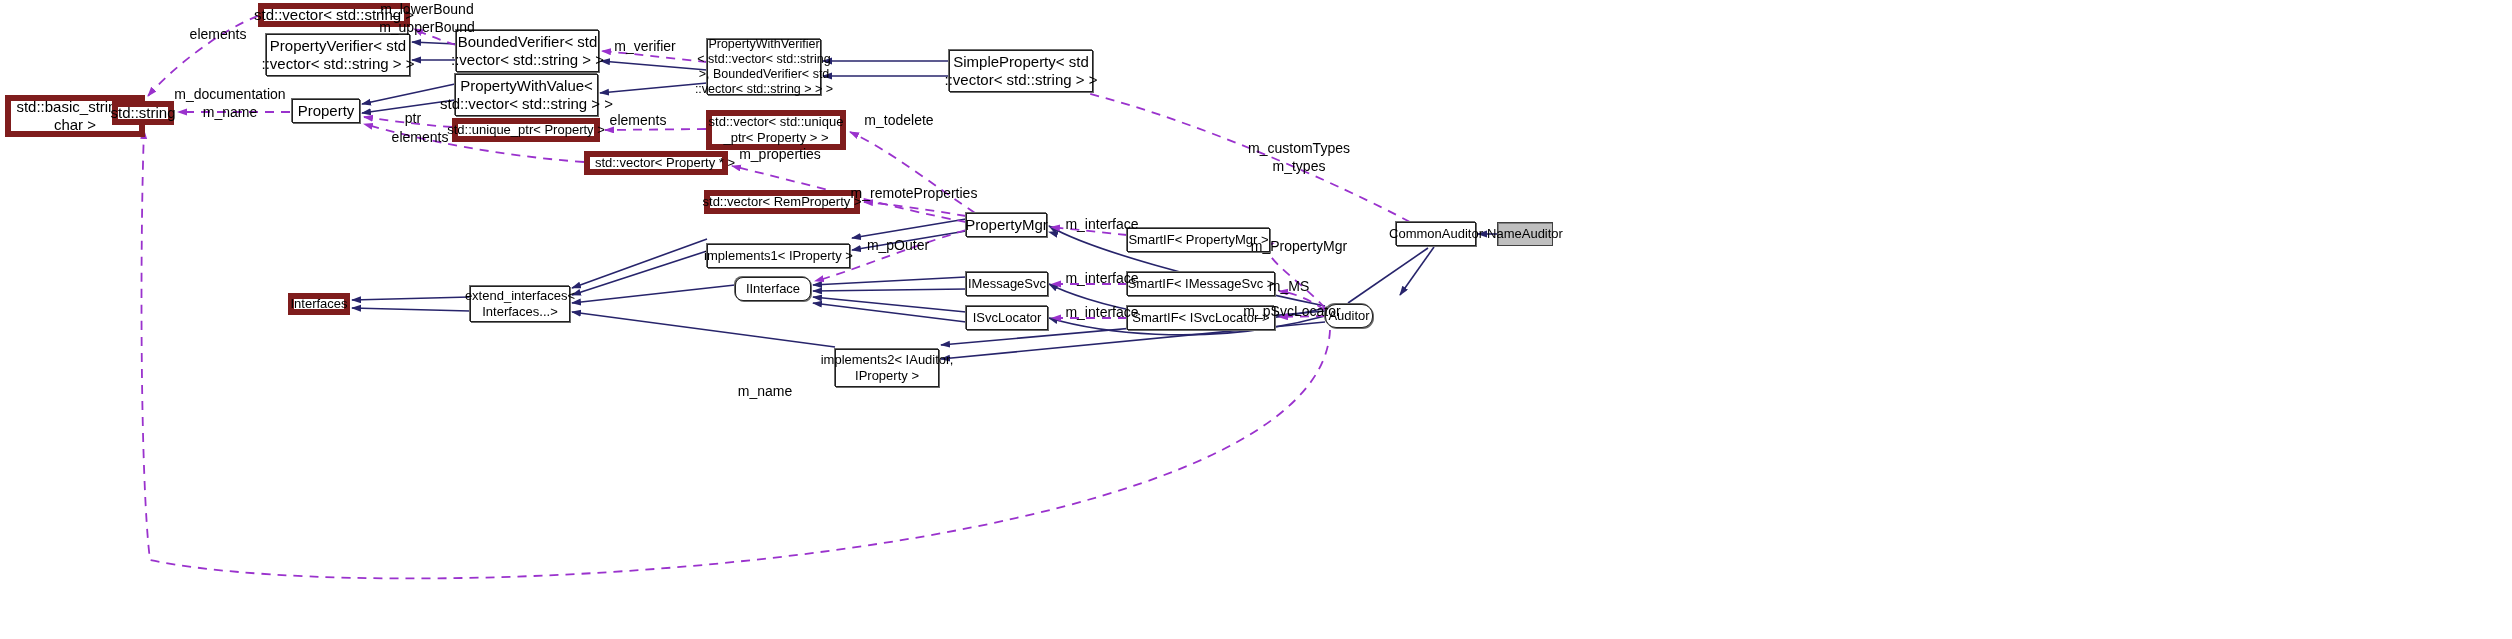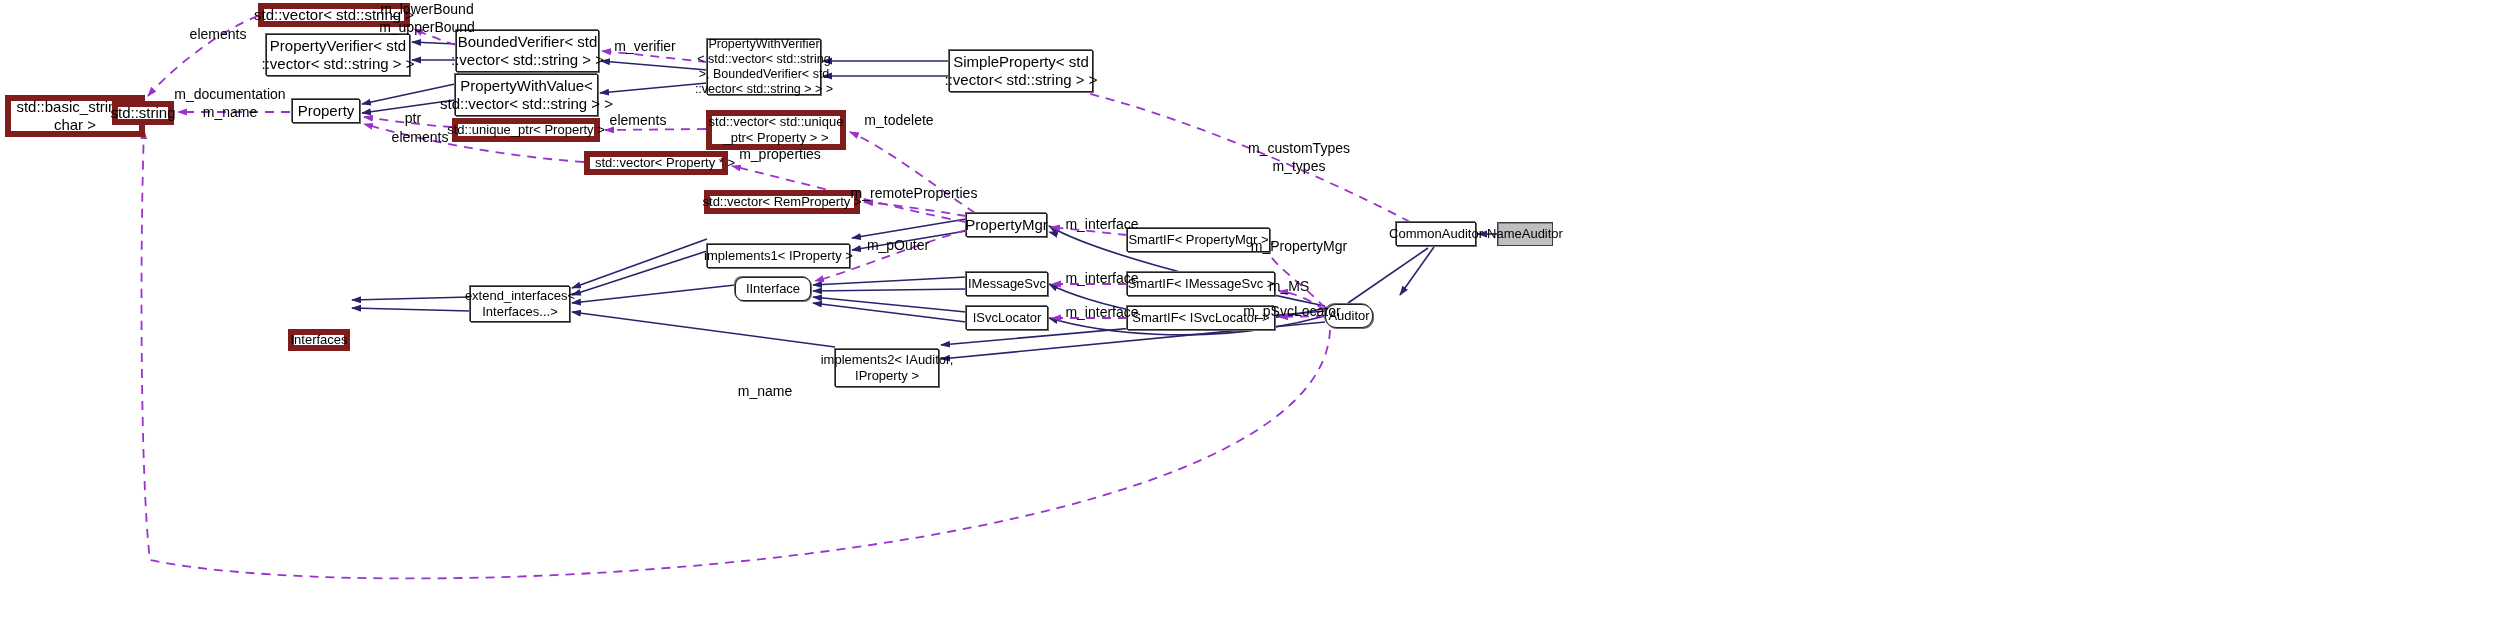--- a/index.html
+++ b/index.html
@@ -215,21 +215,21 @@
   <div class="node solid" style="left:966px;top:272px;width:82px;height:24px;font-size:13px;">IMessageSvc</div>
 
   <div class="node solid" style="left:1127px;top:272px;width:148px;height:24px;font-size:13px;">SmartIF&lt; IMessageSvc &gt;</div>
 
   <div class="node solid" style="left:966px;top:306px;width:82px;height:24px;font-size:13px;">ISvcLocator</div>
 
   <div class="node solid" style="left:1127px;top:306px;width:148px;height:24px;font-size:13px;">SmartIF&lt; ISvcLocator &gt;</div>
 
   <div class="node solid" style="left:735px;top:277px;width:76px;height:24px;font-size:13px;border-radius:8px;">IInterface</div>
 
-  <div class="node plain" style="left:288px;top:293px;width:62px;height:22px;font-size:13px;margin-top:36px;">Interfaces</div>
+  <div class="node plain" style="left:288px;top:293px;width:62px;height:22px;font-size:13px;">Interfaces</div>
 
   <div class="node solid" style="left:470px;top:286px;width:100px;height:36px;font-size:13px;">extend_interfaces&lt;
 Interfaces...&gt;</div>
 
   <div class="node solid" style="left:835px;top:337px;width:104px;height:38px;font-size:13px;margin-top:12px;">implements2&lt; IAuditor,
 IProperty &gt;</div>
 
   <div class="node solid" style="left:1325px;top:304px;width:48px;height:24px;font-size:13px;border-radius:11px;">Auditor</div>
 
   <div class="node solid" style="left:1396px;top:222px;width:80px;height:24px;font-size:13px;">CommonAuditor</div>

